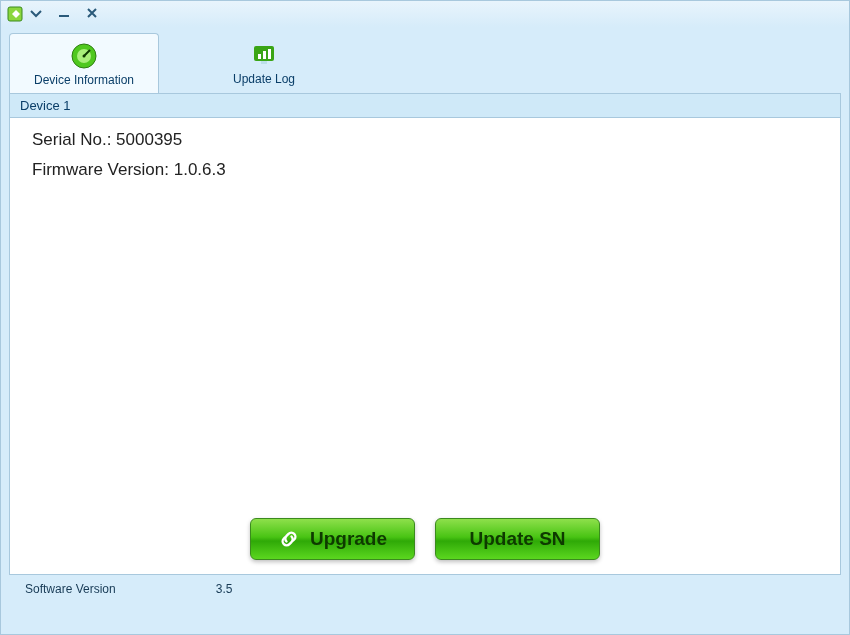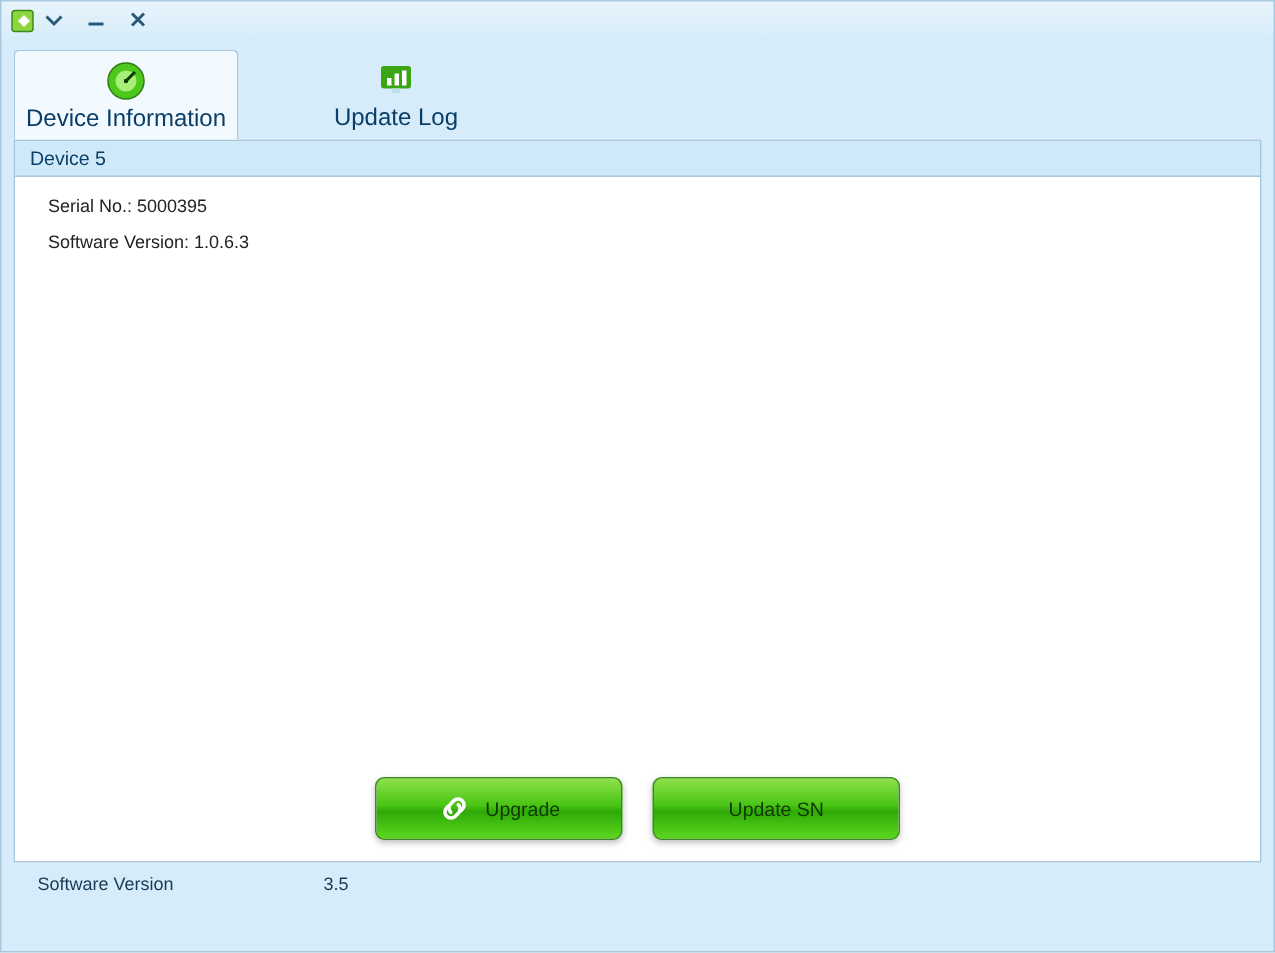--- a/index.html
+++ b/index.html
@@ -10,32 +10,32 @@
     .titlebar .app-icon { width: 16px; height: 16px; margin-right: 6px; display: flex; align-items: center; justify-content: center; }
     .titlebar .title { font-size: 13px; font-weight: bold; color: #173a55; flex: 1; }
     .titlebar .window-controls { display: flex; gap: 14px; align-items: center; }
     .titlebar .window-controls span { cursor: pointer; color: #2a5a7a; font-size: 14px; }
     
     
     .toolbar { display: flex; align-items: flex-end; gap: 30px; padding: 4px 8px 0 8px; height: 66px; }
     .tab-button { display: flex; flex-direction: column; align-items: center; justify-content: center; width: 150px; height: 60px; border-radius: 4px 4px 0 0; cursor: default; }
     .tab-button.active { background: #f2faff; border: 1px solid #a8c8dd; border-bottom: none; }
     .tab-button .tab-icon { width: 30px; height: 30px; display: flex; align-items: center; justify-content: center; }
-    .tab-button .tab-label { font-size: 16px; color: #0a3e68; margin-top: 2px; }
+    .tab-button .tab-label { font-size: 12px; color: #0a3e68; margin-top: 2px; }
     
     
     .panel { margin: 0 8px; background: #fff; border: 1px solid #a8c8dd; height: 482px; display: flex; flex-direction: column; }
     .panel-header { background: #cfe9f8; border-bottom: 1px solid #a8c8dd; padding: 4px 10px; font-size: 13px; color: #0a3e68; }
-    .panel-body { flex: 1; padding: 12px 22px; font-size: 12px; color: #222; }
+    .panel-body { flex: 1; padding: 12px 22px; font-size: 17px; color: #222; }
     .info-line { margin-bottom: 10px; }
     
     
     .action-bar { display: flex; justify-content: center; gap: 20px; padding: 14px 0; }
     .green-btn { width: 165px; height: 42px; border-radius: 6px; border: 1px solid #3b8a1e; background: linear-gradient(#8ee04b, #49c414 45%, #2fa907 55%, #5bd71f); display: flex; align-items: center; justify-content: center; gap: 10px; cursor: pointer; box-shadow: 0 2px 4px rgba(0,0,0,0.25); }
-    .green-btn .btn-label { font-size: 13px; font-weight: normal; color: #0e3a00; }
+    .green-btn .btn-label { font-size: 19px; font-weight: bold; color: #0e3a00; }
     .green-btn .btn-icon { width: 22px; height: 22px; display: flex; align-items: center; justify-content: center; }
     
     
     .statusbar { display: flex; align-items: center; height: 28px; font-size: 12px; color: #173a55; padding: 0 24px; gap: 100px; }
   </style>
 </head>
 <body>
 
 <div class="titlebar">
   <span class="app-icon">
@@ -83,27 +83,27 @@
         <rect x="14" y="11" width="3" height="8" fill="#fff"></rect>
         <rect x="19" y="9" width="3" height="10" fill="#fff"></rect>
         <rect x="12" y="21" width="6" height="3" fill="#bcdfe9"></rect>
       </svg>
     </span>
     <span class="tab-label">Update Log</span>
   </div>
 </div>
 
 <div class="panel">
-  <div class="panel-header">Device 5</div>
+  <div class="panel-header">Device 1</div>
   <div class="panel-body">
     <div class="info-line">
       <span>Serial No.: </span><span>5000395</span>
     </div>
     <div class="info-line">
-      <span>Software Version: </span><span>1.0.6.3</span>
+      <span>Firmware Version: </span><span>1.0.6.3</span>
     </div>
   </div>
   <div class="action-bar">
     <div class="green-btn">
       <span class="btn-icon">
         <svg width="22" height="22" viewBox="0 0 22 22">
           <path d="M8.5 13.5 a4 4 0 0 1 0 -5.7 l2 -2 a4 4 0 0 1 5.7 5.7 l-1 1" fill="none" stroke="#fff" stroke-width="2.4" stroke-linecap="round"></path>
           <path d="M13.5 8.5 a4 4 0 0 1 0 5.7 l-2 2 a4 4 0 0 1 -5.7 -5.7 l1 -1" fill="none" stroke="#fff" stroke-width="2.4" stroke-linecap="round"></path>
         </svg>
       </span>

